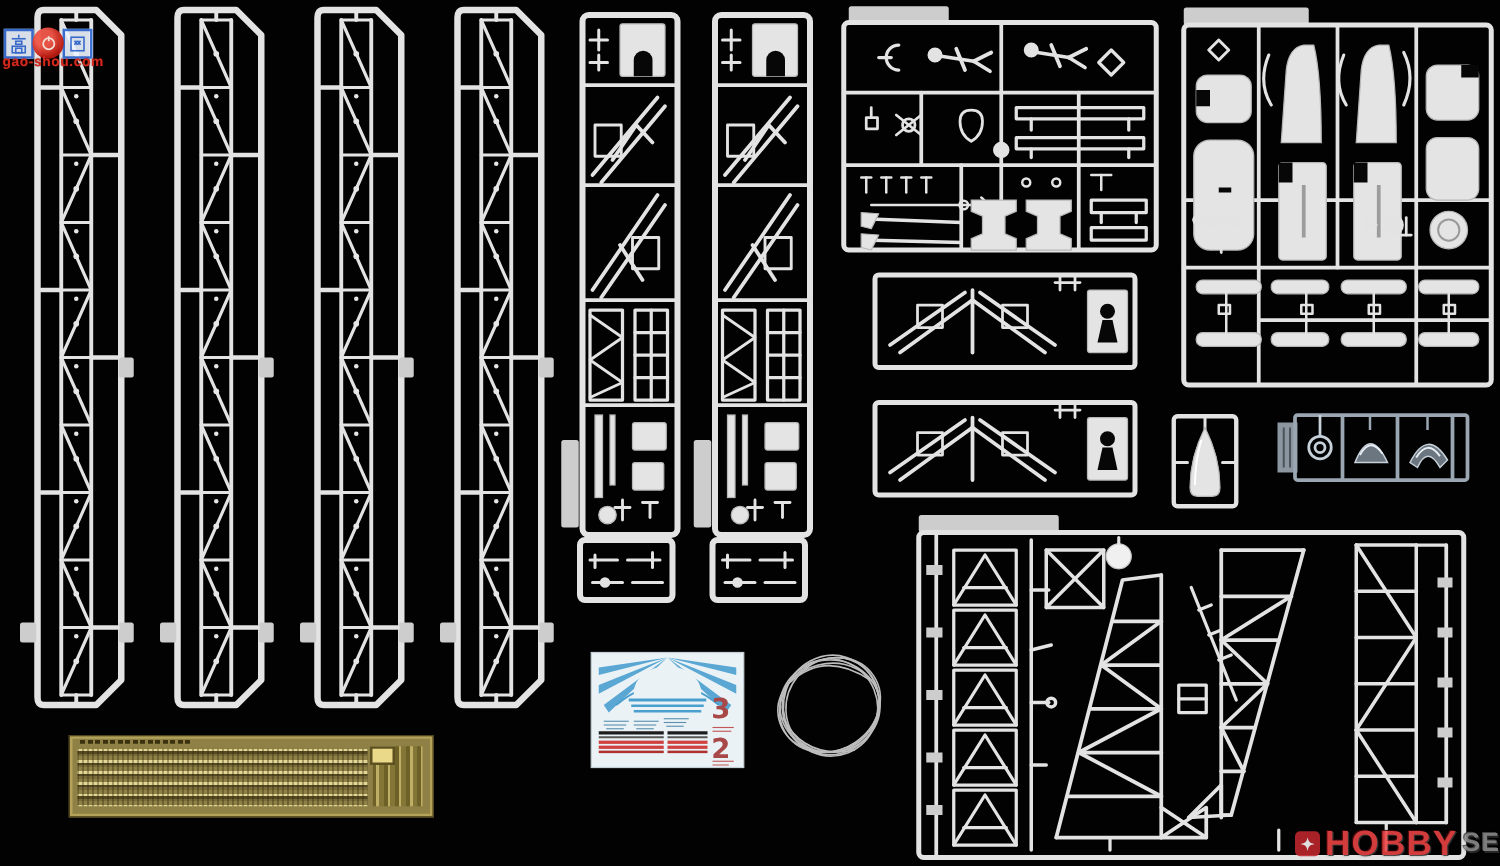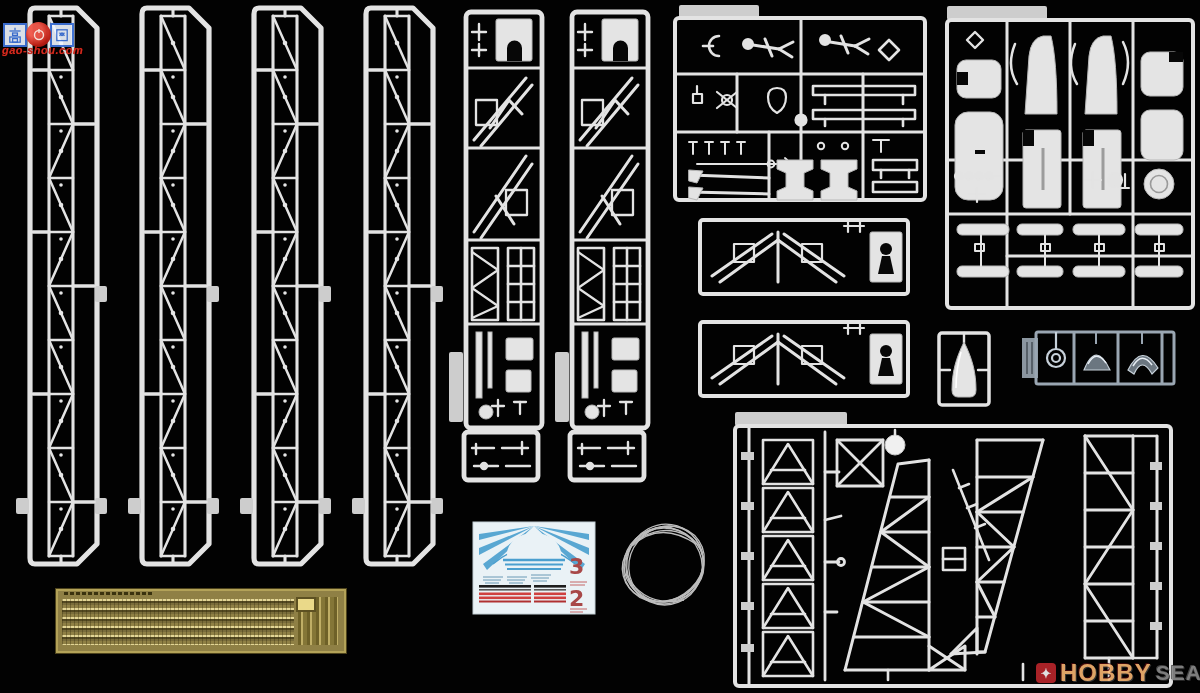--- a/index.html
+++ b/index.html
@@ -26,27 +26,27 @@
     box-shadow:inset 0 0 0 2px #5d5122;}
   #etch .label{position:absolute;left:8px;top:3px;width:90px;height:3px;
     background:repeating-linear-gradient(90deg,#3a320e 0 4px,transparent 4px 6px);}
   
   #wm{left:3px;top:22px;display:flex;align-items:center;gap:2px;opacity:.96;}
   .wmbox{width:20px;height:20px;border:2px solid #3b6fd4;background:rgba(238,244,255,.95);
          display:flex;align-items:center;justify-content:center;}
   #wm-emblem{width:25px;height:25px;border-radius:50%;margin:0 -3px;z-index:2;
     background:radial-gradient(circle at 38% 35%, #f0584a 0 30%, #c01f14 65%, #7d0f08 100%);
     display:flex;align-items:center;justify-content:center;}
-  #wm-url{position:absolute;left:2px;top:44px;font-size:11px;font-weight:bold;font-style:italic;
+  #wm-url{position:absolute;left:2px;top:44px;font-size:11px;font-weight:bold;
     color:#d42a1e;letter-spacing:.5px;text-shadow:0 0 1px #7d0f08;white-space:nowrap;}
   
   #hs{left:1036px;top:659px;display:flex;align-items:center;gap:4px;opacity:.88;}
   #hs .icon{width:20px;height:20px;border-radius:4px;background:#c0272d;
     display:flex;align-items:center;justify-content:center;color:#fff;font-size:13px;font-weight:bold;}
-  #hs .w1{font-size:24px;font-weight:bold;letter-spacing:1px;color:#fdba74;
+  #hs .w1{font-size:28px;font-weight:bold;letter-spacing:1px;color:#ef4444;
     text-shadow:-1px -1px 0 #45080b,1px 1px 0 #3a3a3a,0 0 2px #000;}
   #hs .w2{font-size:21px;font-weight:bold;letter-spacing:1px;color:#8f8f8f;
     text-shadow:-1px -1px 0 #4a4a4a,1px 1px 0 #2c2c2c,0 0 2px #000;}
   
   .numeral{font-family:"DejaVu Sans",sans-serif;font-weight:bold;}
 </style>
 </head>
 <body>
 
 <div id="canvas">

